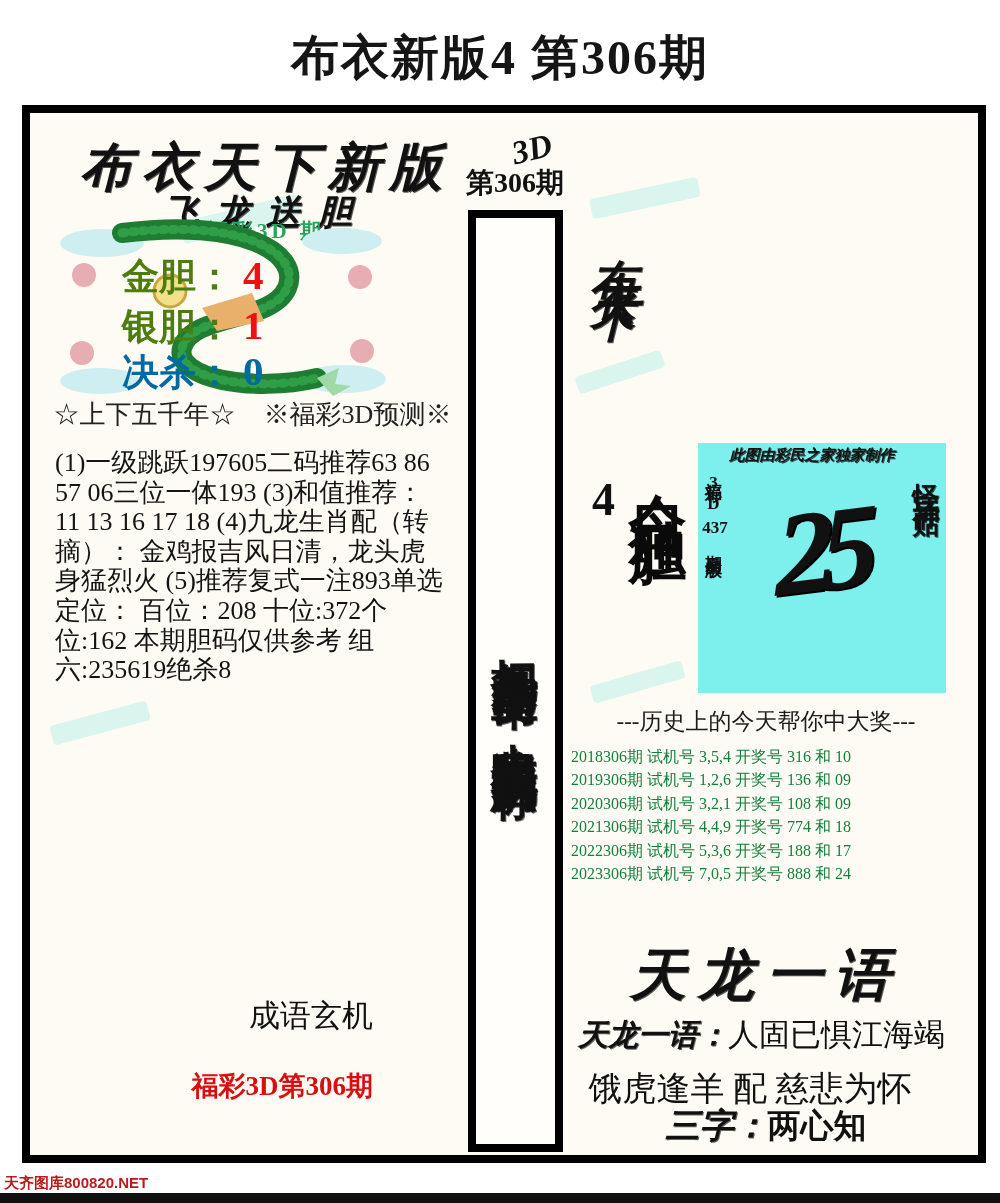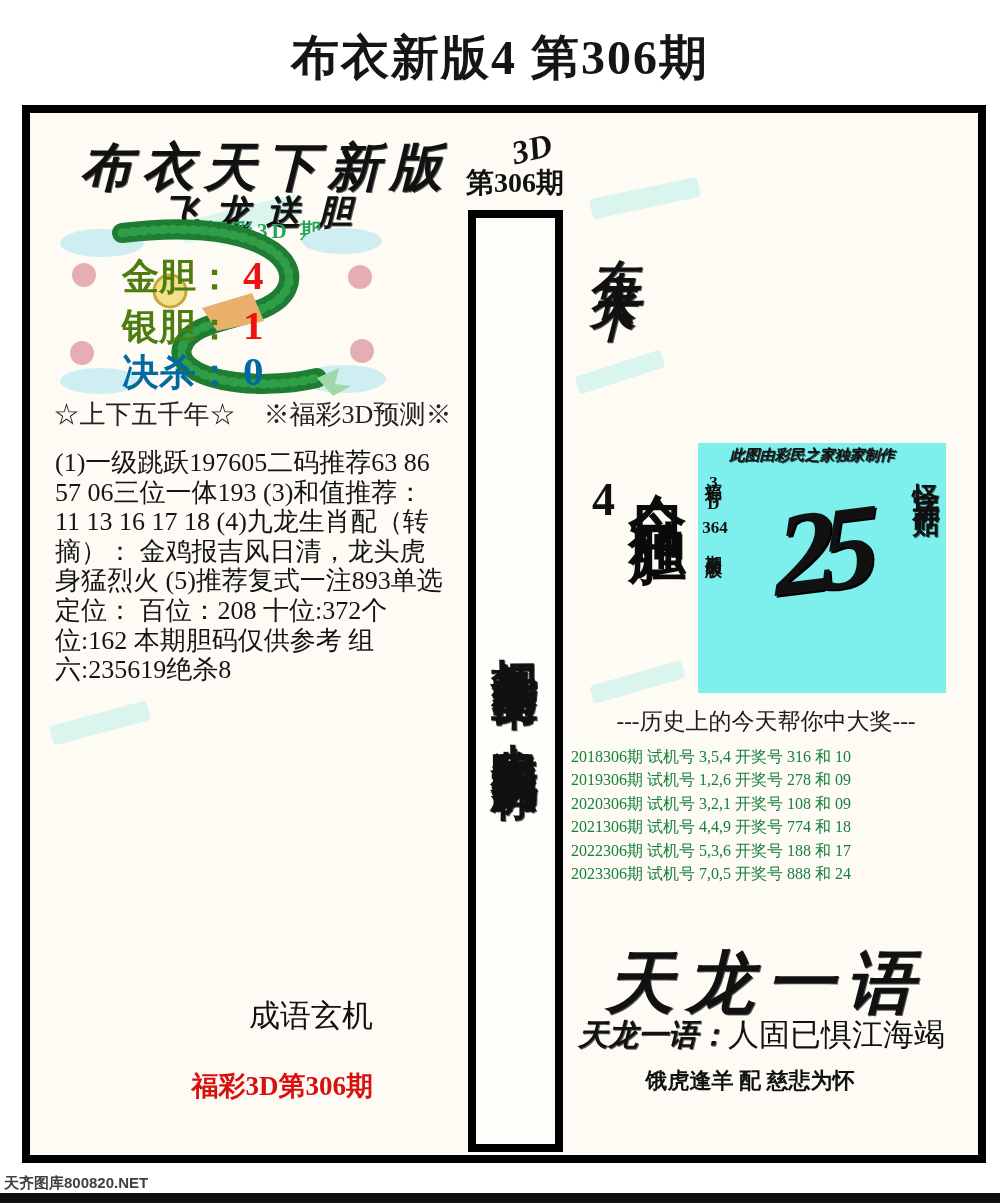--- a/index.html
+++ b/index.html
@@ -13,21 +13,21 @@
   
   .page-title{
     top:26px;left:0;width:100%;text-align:center;
     font-size:48px;font-weight:bold;letter-spacing:2px;color:#151515;
   }
   .main-box{
     left:22px;top:105px;width:964px;height:1058px;
     border:8px solid #000;background:#fdfbf4;box-sizing:border-box;
   }
   .bottom-bar{left:0;top:1193px;width:1000px;height:10px;background:#101010;}
-  .footer-site{left:4px;top:1174px;font-size:15px;font-weight:bold;color:#404040;
+  .footer-site{left:4px;top:1174px;font-size:15px;font-weight:bold;color:#b91c1c;
     font-family:"Liberation Sans",sans-serif;}
   
   .wm{background:rgba(152,232,226,0.35);border-radius:4px;}
   
   .calli{font-weight:bold;font-style:italic;text-shadow:1px 1px 0 rgba(0,0,0,.65);}
   .left-header{left:26px;top:20px;width:420px;text-align:center;
     font-size:52px;letter-spacing:10px;white-space:nowrap;}
   .issue-block{left:430px;top:18px;width:110px;text-align:center;}
   .issue-tag{display:block;font-size:33px;font-weight:bold;font-style:italic;
     transform:rotate(-14deg);margin-left:34px;}
@@ -78,26 +78,26 @@
     transform:rotate(-7deg) skewX(-6deg);text-shadow:2px 2px 0 #000;}
   .seal-right{position:absolute;right:2px;top:18px;writing-mode:vertical-rl;
     text-orientation:upright;font-size:27px;font-weight:bold;letter-spacing:9px;
     text-shadow:1px 1px 0 rgba(0,0,0,.6);}
   .history-title{left:540px;top:593px;width:392px;text-align:center;font-size:23px;
     color:#1c1c1c;white-space:nowrap;}
   .history-list{left:541px;top:632px;width:392px;font-size:16px;line-height:23.4px;
     color:#15803d;}
   .history-list div{white-space:nowrap;}
   .tl-title{left:540px;top:825px;width:392px;text-align:center;
-    font-size:68px;letter-spacing:12px;white-space:nowrap;}
+    font-size:56px;letter-spacing:12px;white-space:nowrap;}
   .tl-line{left:548px;top:901px;width:392px;white-space:nowrap;}
   .tl-label{font-size:30px;font-weight:bold;font-style:italic;text-shadow:1px 1px 0 rgba(0,0,0,.6);}
   .tl-text{font-size:31px;}
-  .pair-line{left:540px;top:953px;width:360px;text-align:center;font-size:22px;
-    font-weight:bold;white-space:nowrap;}
+  .pair-line{left:540px;top:953px;width:360px;text-align:center;font-size:34px;
+    font-weight:normal;white-space:nowrap;}
   .three-line{left:540px;top:990px;width:392px;text-align:center;white-space:nowrap;}
   .three-label{font-size:34px;font-weight:bold;font-style:italic;text-shadow:1px 1px 0 rgba(0,0,0,.6);}
   .three-text{font-size:33px;font-weight:bold;}
 </style>
 </head>
 <body>
 
 <div class="abs page-title">布衣新版4 第306期</div>
 
 <div class="abs main-box">
@@ -164,40 +164,43 @@
   <div class="abs brand-vert calli">布衣天下</div>
   <div class="abs brand-num">4</div>
 
   <div class="abs today-pick">今日独胆</div>
 
   <div class="abs seal">
     <div class="seal-inner">
       <div class="seal-top calli">此图由彩民之家独家制作</div>
       <div class="seal-left">
         <div class="v">福彩3D</div>
-        <div class="n">364</div>
+        <div class="n">437</div>
         <div class="v">期会员版</div>
       </div>
       <div class="seal-big">25</div>
       <div class="seal-right">怪字神贴</div>
     </div>
   </div>
 
   <div class="abs history-title">---历史上的今天帮你中大奖---</div>
   <div class="abs history-list">
     <div>2018306期 试机号 3,5,4 开奖号 316 和 10</div>
-    <div>2019306期 试机号 1,2,6 开奖号 278 和 09</div>
+    <div>2019306期 试机号 1,2,6 开奖号 136 和 09</div>
     <div>2020306期 试机号 3,2,1 开奖号 108 和 09</div>
     <div>2021306期 试机号 4,4,9 开奖号 774 和 18</div>
     <div>2022306期 试机号 5,3,6 开奖号 188 和 17</div>
     <div>2023306期 试机号 7,0,5 开奖号 888 和 24</div>
   </div>
 
   <div class="abs tl-title calli">天龙一语</div>
   <div class="abs tl-line">
     <span class="tl-label">天龙一语：</span><span class="tl-text">人固已惧江海竭</span>
   </div>
   <div class="abs pair-line">饿虎逢羊 配 慈悲为怀</div>
+  <div class="abs three-line">
+    <span class="three-label">三字：</span><span class="three-text">两心知</span>
+  </div>
 
 </div>
 
 <div class="abs footer-site">天齐图库800820.NET</div>
 <div class="abs bottom-bar"></div>
 
 </body></html>

